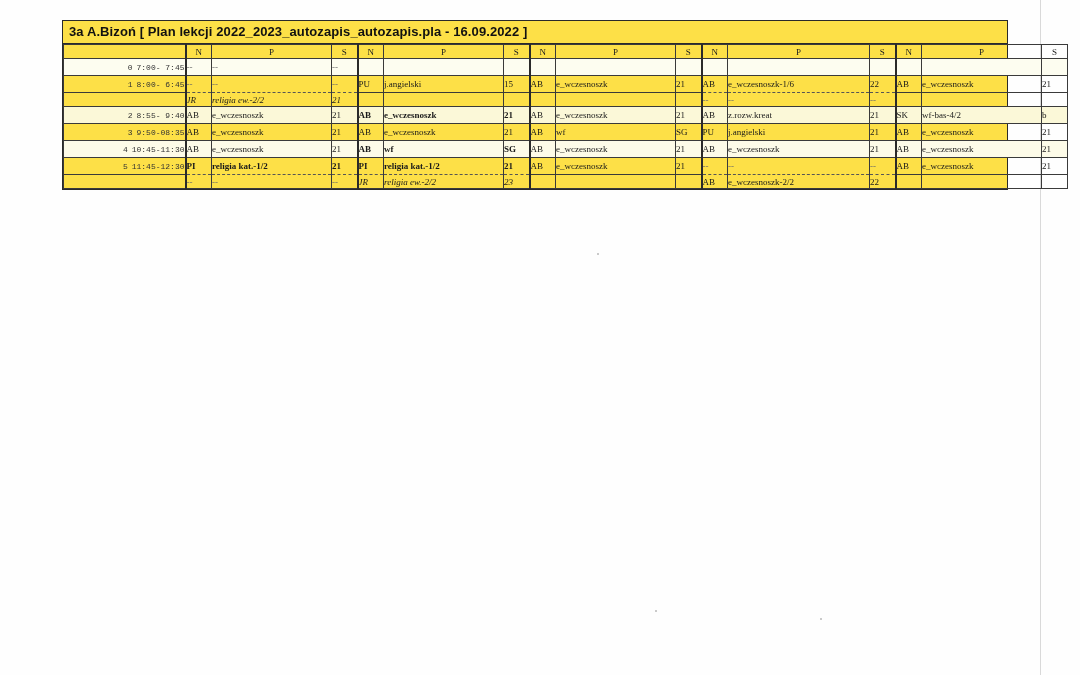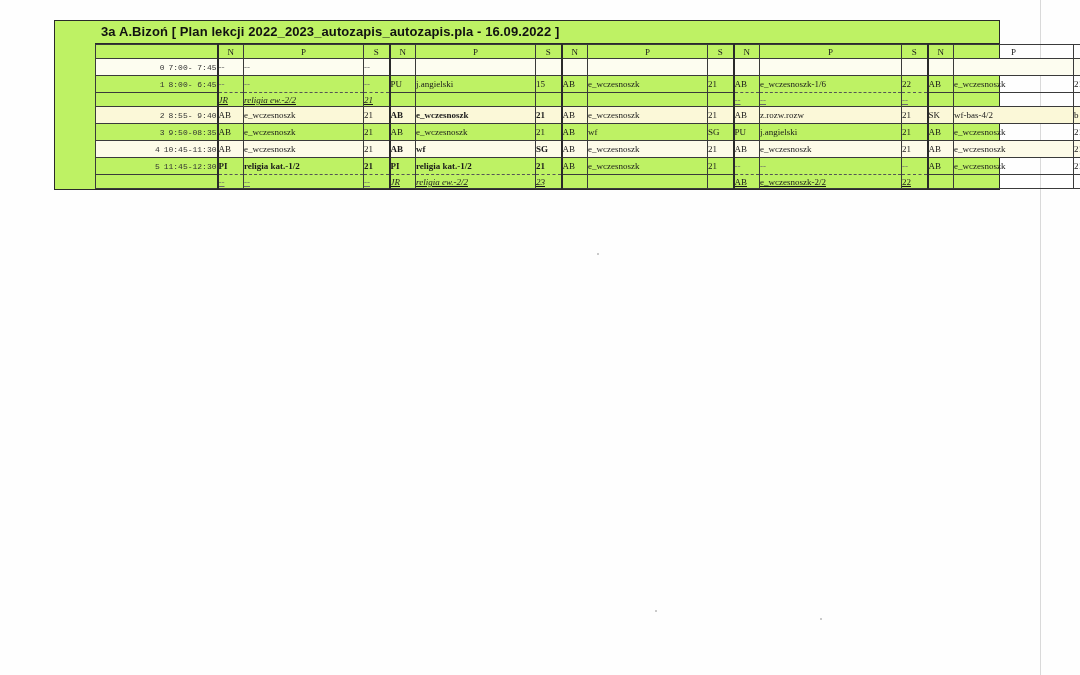--- a/index.html
+++ b/index.html
@@ -34,27 +34,26 @@
     position: absolute;
     top: 0;
     bottom: 0;
     width: 1px;
     background: #d9d9d9;
   }
 
   
   #timetable {
     position: absolute;
-    left: 54px;
+    left: 62px;
     top: 20px;
     width: 946px;
     border: 1px solid #2a2a2a;
-    background: #bef264;
+    background: #fde047;
     box-sizing: border-box;
-    padding-left: 40px;
   }
 
   .title-bar {
     border-bottom: 1px solid #2a2a2a;
     padding: 3px 6px 4px 6px;
     font-size: 13px;
     font-weight: bold;
     color: #111;
     letter-spacing: 0.1px;
     white-space: nowrap;
@@ -124,21 +123,21 @@
   .ital { font-style: italic; }
   .dim  { color: #6a6a6a; }
 
   
   .tint-yellow td { background: #fbf8d8; }
   .tint-cream  td { background: #fdfbe8; }
   .tint-pale   td { background: #fdfdf0; }
 
   
   .dashed-bottom { border-bottom: 1px dashed #555 !important; }
-  .dashed-top { border-top: 1px dashed #555 !important; text-decoration: underline; }
+  .dashed-top { border-top: 1px dashed #555 !important; }
 
   .thin-row td { height: 13px; }
   .norm-row td { height: 16px; }
 
   .vsep { border-left: 2px solid #2a2a2a !important; }
 </style>
 </head>
 <body>
 
 <div id="sheet">
@@ -260,21 +259,21 @@
             <td class="cN  vsep">AB</td>
             <td class="cP ">e_wczesnoszk</td>
             <td class="cS ">21</td>
             <td class="cN bold vsep">AB</td>
             <td class="cP bold">e_wczesnoszk</td>
             <td class="cS bold">21</td>
             <td class="cN  vsep">AB</td>
             <td class="cP ">e_wczesnoszk</td>
             <td class="cS ">21</td>
             <td class="cN  vsep">AB</td>
-            <td class="cP ">z.rozw.rozw</td>
+            <td class="cP ">z.rozw.kreat</td>
             <td class="cS ">21</td>
             <td class="cN vsep dashed-bottom">SK</td>
             <td class="cP dashed-bottom">wf-bas-4/2</td>
             <td class="cS dashed-bottom">b</td>
           </tr>
           <tr class=" norm-row">
             <td class="hourcell"><span class="num">3</span><span>9:50-08:35</span></td>
             <td class="cN  vsep">AB</td>
             <td class="cP ">e_wczesnoszk</td>
             <td class="cS ">21</td>

